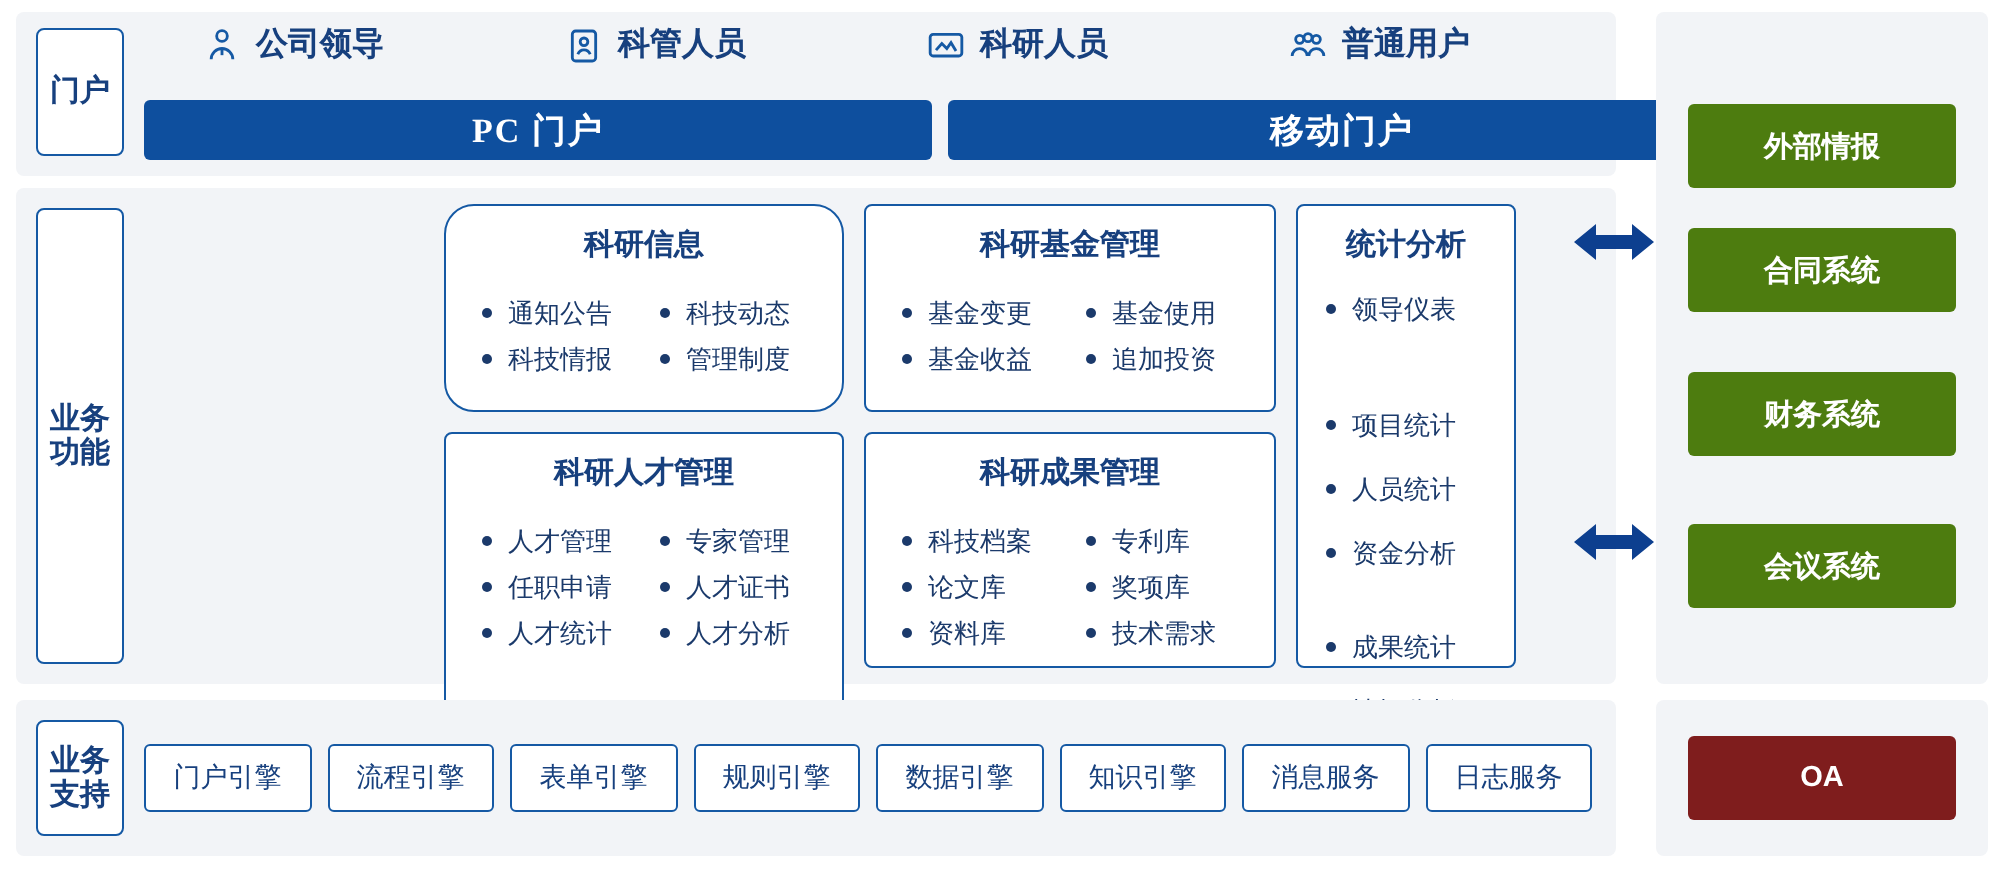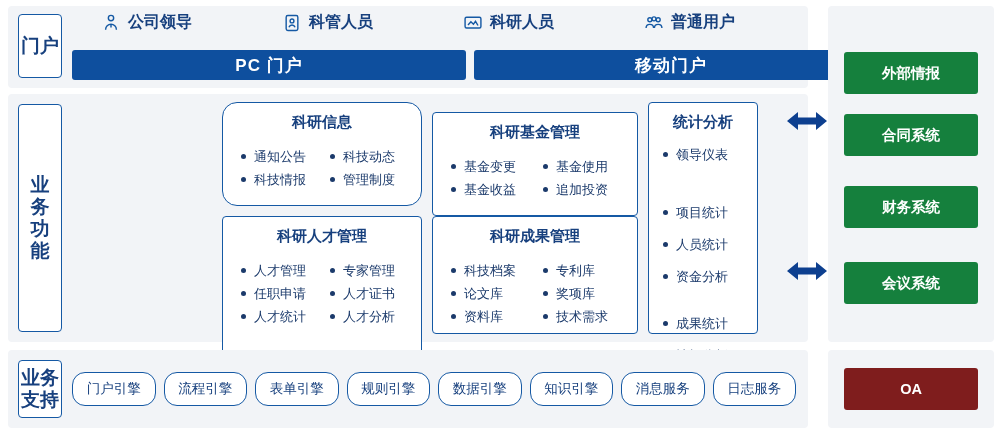--- a/index.html
+++ b/index.html
@@ -32,21 +32,21 @@
     position: absolute;
     background: #ffffff;
     border: 1.5px solid #1559a4;
     border-radius: 4px;
     display: flex;
     align-items: center;
     justify-content: center;
     text-align: center;
     color: #17407e;
     font-weight: bold;
-    font-size: 19px;
+    font-size: 15px;
     line-height: 1.15;
     box-sizing: border-box;
   }
 
   
   #portal-panel { left: 8px; top: 6px; width: 800px; height: 82px; }
   #portal-label { left: 18px; top: 14px; width: 44px; height: 64px; }
 
   .role-row {
     position: absolute;
@@ -77,20 +77,21 @@
   }
 
   .portal-bars {
     position: absolute;
     left: 72px;
     top: 50px;
     width: 796px;
     height: 30px;
     display: flex;
     gap: 8px;
+    font-family: Liberation Serif, serif;
   }
   .portal-bar {
     flex: 1;
     background: #0e4f9e;
     color: #ffffff;
     border-radius: 3px;
     display: flex;
     align-items: center;
     justify-content: center;
     font-size: 17px;
@@ -141,57 +142,57 @@
   }
   .cols {
     display: flex;
     padding: 0 10px;
     margin-top: 8px;
   }
   .cols .bullets { flex: 1; padding-left: 8px; }
 
   #card-process { left: 76px; top: 102px; width: 136px; height: 232px; }
   #card-info    { left: 222px; top: 102px; width: 200px; height: 104px; border-radius: 15px; }
-  #card-fund    { left: 432px; top: 112px; width: 206px; height: 104px; }
+  #card-fund    { left: 432px; top: 102px; width: 206px; height: 104px; }
   #card-stat    { left: 648px; top: 102px; width: 110px; height: 232px; }
   #card-talent  { left: 222px; top: 216px; width: 200px; height: 152px; }
   #card-result  { left: 432px; top: 216px; width: 206px; height: 118px; }
 
   
   #support-panel { left: 8px; top: 350px; width: 800px; height: 78px; }
   #support-label { left: 18px; top: 360px; width: 44px; height: 58px; }
   .engine-row {
     position: absolute;
     left: 72px;
     top: 372px;
     width: 724px;
     height: 34px;
     display: flex;
     gap: 8px;
   }
   .engine {
     flex: 1;
     background: #ffffff;
     border: 1.5px solid #1559a4;
-    border-radius: 13px;
+    border-radius: 3px;
     display: flex;
     align-items: center;
     justify-content: center;
     font-size: 13.5px;
     color: #17407e;
   }
 
   
   #right-panel { left: 828px; top: 6px; width: 166px; height: 336px; }
   .ext-box {
     position: absolute;
     left: 844px;
     width: 134px;
     height: 42px;
-    background: #15803d;
+    background: #4d7c0f;
     color: #ffffff;
     border-radius: 3px;
     display: flex;
     align-items: center;
     justify-content: center;
     font-size: 14.5px;
     font-weight: bold;
   }
   #ext-0 { top: 52px; }
   #ext-1 { top: 114px; }

